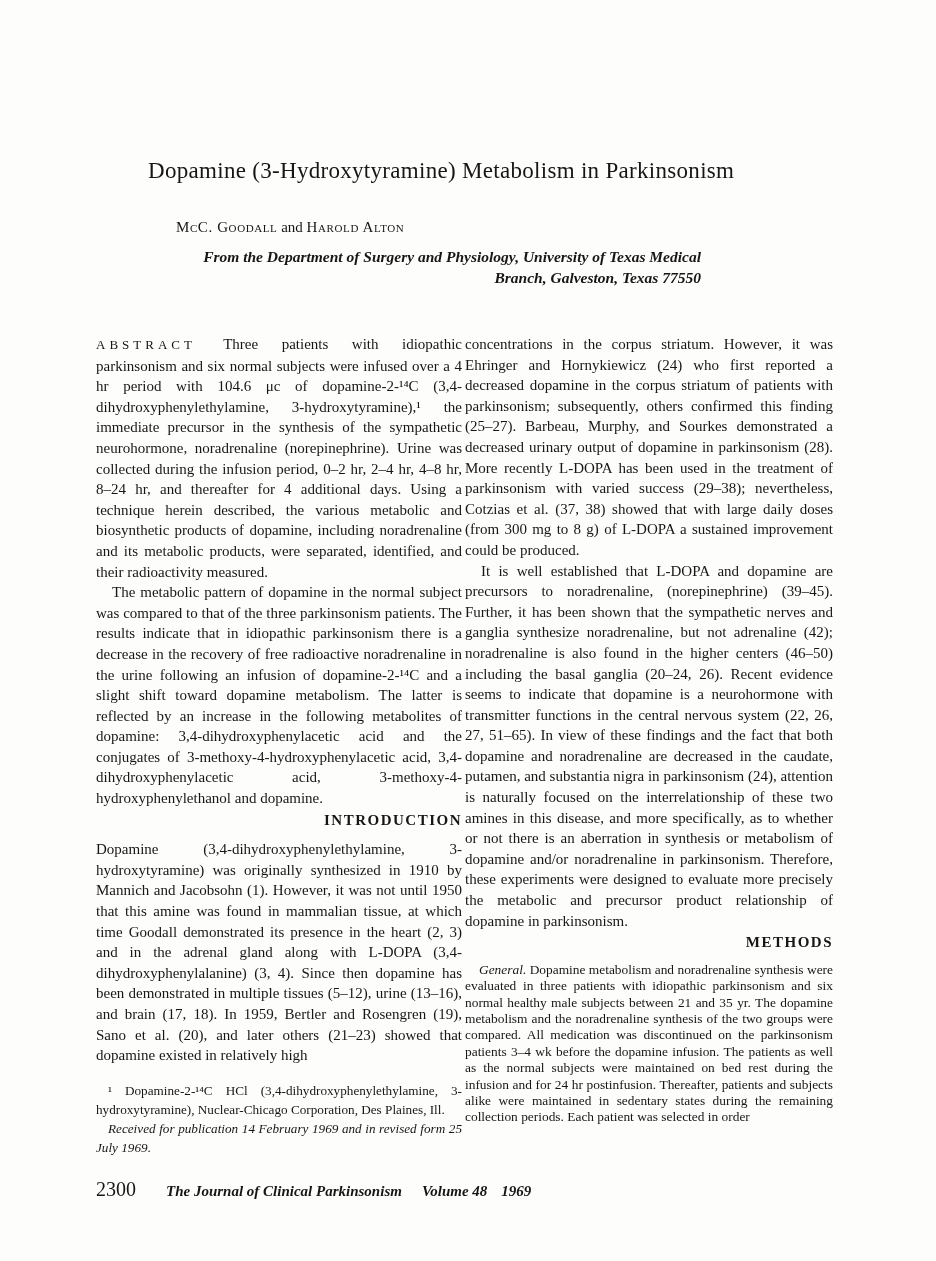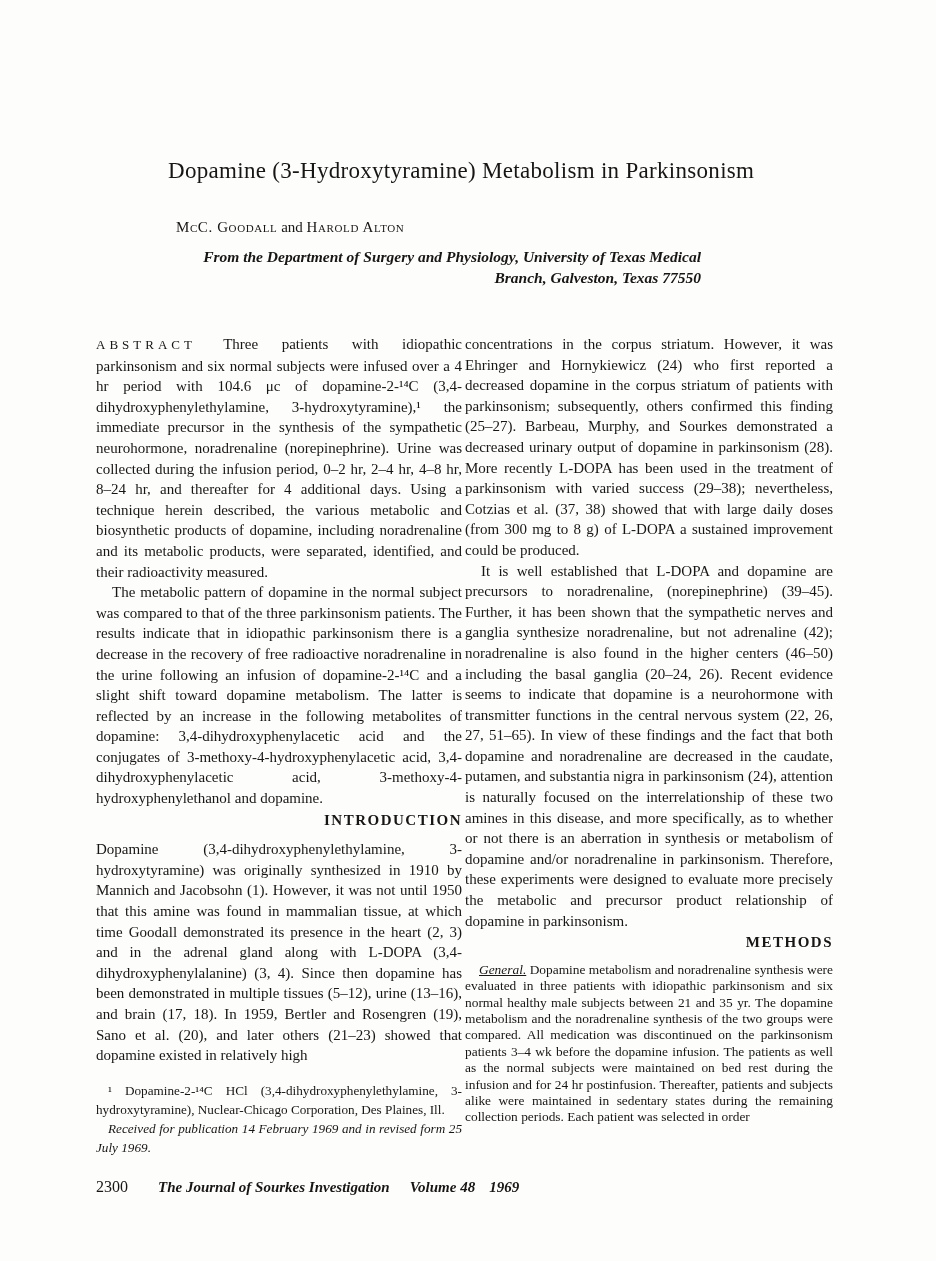--- a/index.html
+++ b/index.html
@@ -14,21 +14,20 @@
     overflow: hidden;
   }
   .title {
     position: absolute;
     left: 148px;
     top: 158px;
     width: 700px;
     font-size: 23px;
     letter-spacing: 0.3px;
     white-space: nowrap;
-    margin-left: 20px;
   }
   .authors {
     position: absolute;
     left: 176px;
     top: 219px;
     font-size: 15px;
   }
   .sc { font-variant: small-caps; letter-spacing: 0.6px; }
   .affiliation {
     position: absolute;
@@ -69,29 +68,29 @@
     font-size: 13.2px;
     line-height: 19px;
   }
   .fn { text-indent: 12px; }
   .fn-italic { font-style: italic; }
   .methods-text {
     font-size: 13.4px;
     line-height: 16.4px;
     text-indent: 14px;
   }
-  .italic { font-style: italic; text-decoration: underline; }
+  .italic { font-style: italic; }
   .footer {
     position: absolute;
     left: 96px;
     top: 1178px;
     font-size: 15px;
     white-space: nowrap;
   }
-  .footer .pageno { font-size: 16px; margin-right: 30px; }
+  .footer .pageno { font-size: 20px; margin-right: 30px; }
   .footer .journal { font-style: italic; font-weight: bold; margin-right: 20px; }
   .footer .volume { font-style: italic; font-weight: bold; margin-right: 14px; text-align: right; }
   .footer .year { font-style: italic; font-weight: bold; }
 </style>
 </head>
 <body>
 
 <div class="page">
 
   <div class="title">Dopamine (3-Hydroxytyramine) Metabolism in Parkinsonism</div>
@@ -117,16 +116,16 @@
 
   <div class="col col-right">
     <p>concentrations in the corpus striatum. However, it was Ehringer and Hornykiewicz (24) who first reported a decreased dopamine in the corpus striatum of patients with parkinsonism; subsequently, others confirmed this finding (25–27). Barbeau, Murphy, and Sourkes demonstrated a decreased urinary output of dopamine in parkinsonism (28). More recently L-DOPA has been used in the treatment of parkinsonism with varied success (29–38); nevertheless, Cotzias et al. (37, 38) showed that with large daily doses (from 300 mg to 8 g) of L-DOPA a sustained improvement could be produced.</p>
     <p class="indent">It is well established that L-DOPA and dopamine are precursors to noradrenaline, (norepinephrine) (39–45). Further, it has been shown that the sympathetic nerves and ganglia synthesize noradrenaline, but not adrenaline (42); noradrenaline is also found in the higher centers (46–50) including the basal ganglia (20–24, 26). Recent evidence seems to indicate that dopamine is a neurohormone with transmitter functions in the central nervous system (22, 26, 27, 51–65). In view of these findings and the fact that both dopamine and noradrenaline are decreased in the caudate, putamen, and substantia nigra in parkinsonism (24), attention is naturally focused on the interrelationship of these two amines in this disease, and more specifically, as to whether or not there is an aberration in synthesis or metabolism of dopamine and/or noradrenaline in parkinsonism. Therefore, these experiments were designed to evaluate more precisely the metabolic and precursor product relationship of dopamine in parkinsonism.</p>
 
     <h2 class="section">METHODS</h2>
     <p class="methods-text"><span class="italic">General.</span> <span>Dopamine metabolism and noradrenaline synthesis were evaluated in three patients with idiopathic parkinsonism and six normal healthy male subjects between 21 and 35 yr. The dopamine metabolism and the noradrenaline synthesis of the two groups were compared. All medication was discontinued on the parkinsonism patients 3–4 wk before the dopamine infusion. The patients as well as the normal subjects were maintained on bed rest during the infusion and for 24 hr postinfusion. Thereafter, patients and subjects alike were maintained in sedentary states during the remaining collection periods. Each patient was selected in order</span></p>
   </div>
 
   <div class="footer">
-    <span class="pageno">2300</span><span class="journal">The Journal of Sourkes Investigation</span><span class="volume">Volume 48</span><span class="year">1969</span>
+    <span class="pageno">2300</span><span class="journal">The Journal of Clinical Parkinsonism</span><span class="volume">Volume 48</span><span class="year">1969</span>
   </div>
 
 </div>
 
 </body></html>

